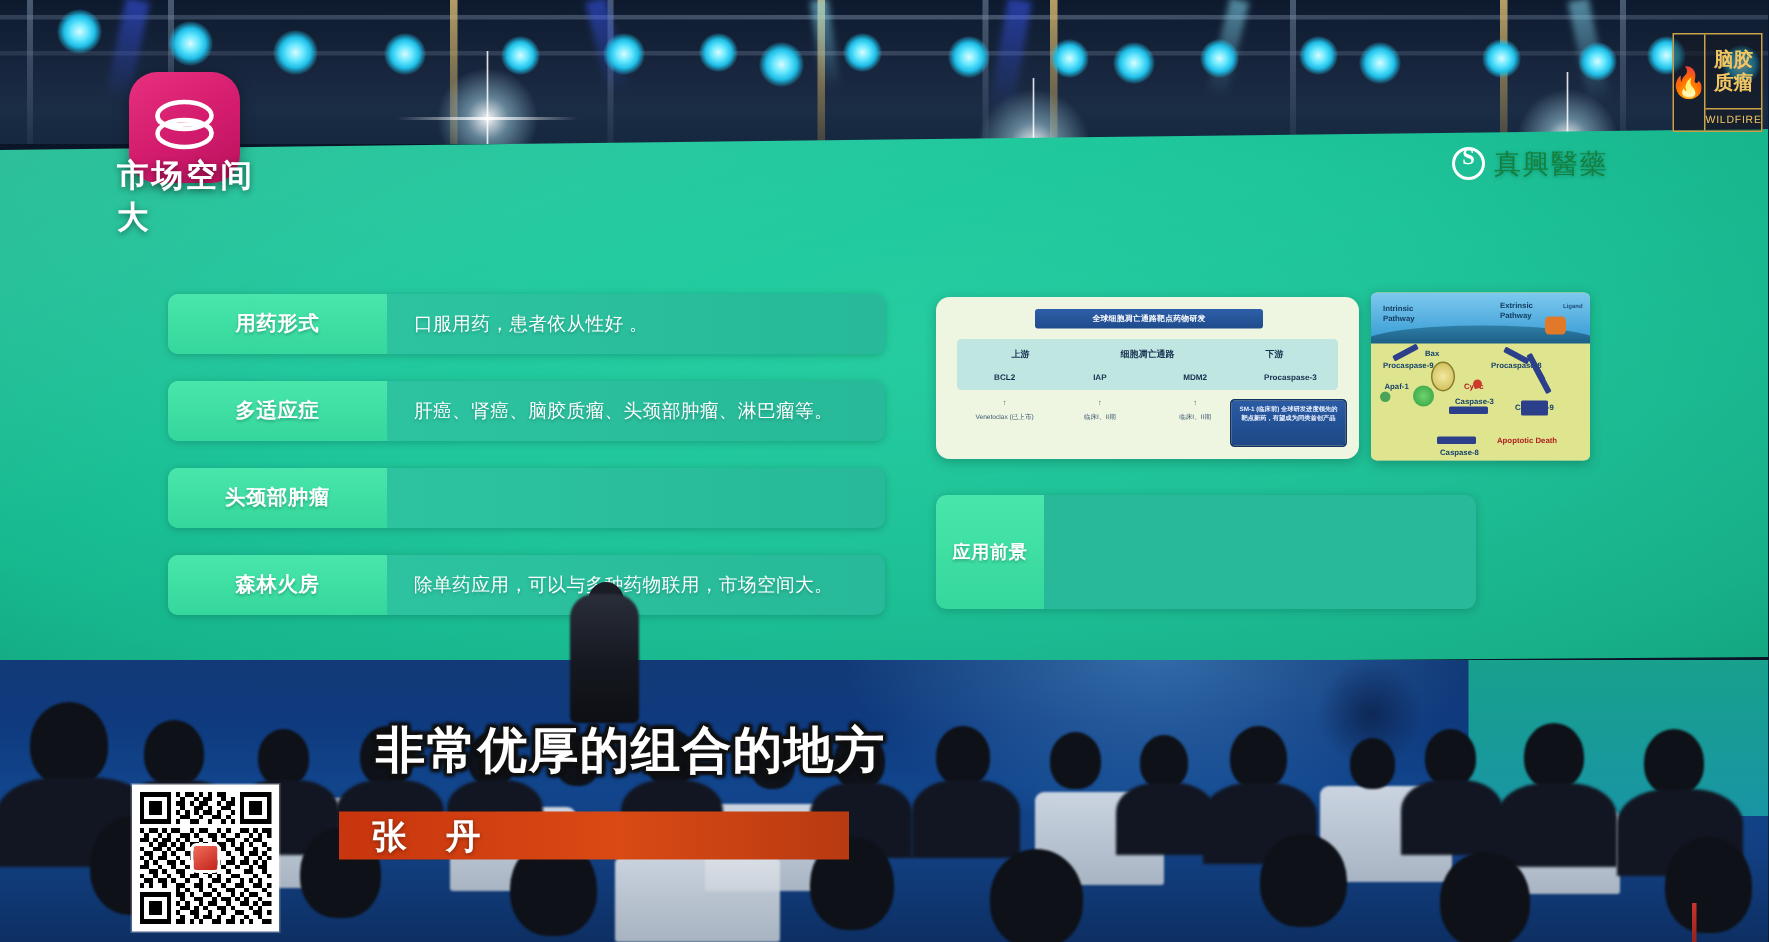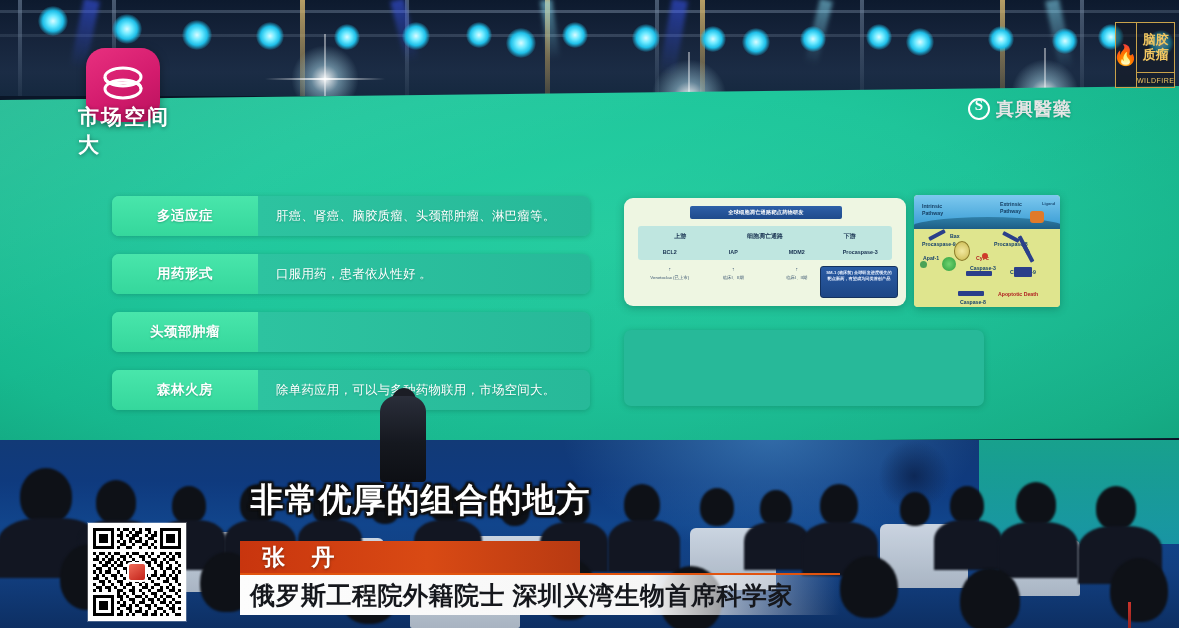--- a/index.html
+++ b/index.html
@@ -122,21 +122,21 @@
   .brand-circle {
     width: 22px; height: 22px; border-radius: 50%;
     border: 2px solid #ffffff; position: relative;
   }
   .brand-circle::after {
     content: "S"; position: absolute; left: 0; right: 0; top: -3px;
     text-align: center; color: #ffffff; font-size: 15px; font-weight: bold;
     font-family: "Liberation Serif", serif;
   }
   .brand-name {
-    color: #e5e5e5; font-size: 18px; font-weight: bold; letter-spacing: 1px;
+    color: #15803d; font-size: 18px; font-weight: normal; letter-spacing: 1px;
     text-shadow: 0 1px 3px rgba(0,70,55,.4);
   }
 
   
   .rows { position: absolute; left: 112px; top: 196px; width: 478px; }
   .frow {
     position: relative; height: 40px; margin-bottom: 18px;
     border-radius: 7px; overflow: hidden;
     background: linear-gradient(90deg,#3ee0a5 0%,#3ee0a5 145px,#2dc3a0 146px,#27b999 100%);
     box-shadow: 0 1px 5px rgba(0,60,45,.25);
@@ -324,21 +324,21 @@
   }
   .subtitle span {
     display: inline-block; margin-left: -338px;
     color: #ffffff; font-size: 33px; font-weight: bold; letter-spacing: 1px;
     text-shadow:
       -2px 0 2px #111, 2px 0 2px #111, 0 -2px 2px #111, 0 2px 2px #111,
       -2px -2px 2px #111, 2px 2px 2px #111, -2px 2px 2px #111, 2px -2px 2px #111;
   }
 
   
-  .lower-third { position: absolute; left: 240px; top: 541px; width: 600px; }
+  .lower-third { position: absolute; left: 226px; top: 541px; width: 600px; }
   .lt-name {
     width: 340px; height: 32px;
     background: linear-gradient(90deg,#c8350e 0%,#d94a14 55%,#b83a12 100%);
     display: flex; align-items: center;
     padding-left: 22px;
   }
   .lt-name span {
     color: #ffffff; font-size: 23px; font-weight: bold; letter-spacing: 10px;
     text-shadow: 0 1px 3px rgba(0,0,0,.4);
   }
@@ -426,26 +426,26 @@
   </div>
 
 
   <div class="brand">
     <div class="brand-circle"></div>
     <div class="brand-name">真興醫藥</div>
   </div>
 
   <div class="rows">
     <div class="frow wide">
+      <div class="tag">用药形式</div>
+      <div class="desc">口服用药，患者依从性好 。</div>
+    </div>
+    <div class="frow wide">
       <div class="tag">多适应症</div>
       <div class="desc">肝癌、肾癌、脑胶质瘤、头颈部肿瘤、淋巴瘤等。</div>
-    </div>
-    <div class="frow wide">
-      <div class="tag">用药形式</div>
-      <div class="desc">口服用药，患者依从性好 。</div>
     </div>
     <div class="frow wide">
       <div class="tag">头颈部肿瘤</div>
     </div>
     <div class="frow wide">
       <div class="tag">森林火房</div>
       <div class="desc">除单药应用，可以与多种药物联用，市场空间大。</div>
     </div>
   </div>
 
@@ -511,20 +511,21 @@
     <div class="pbar" style="left:14px; top:38px; width:18px; height:4px; transform:rotate(-28deg)"></div>
     <div class="pbar" style="left:88px; top:40px; width:18px; height:4px; transform:rotate(28deg)"></div>
     <div class="pbar" style="left:100px;top:48px; width:20px; height:4px; transform:rotate(62deg)"></div>
     <div class="pbar" style="left:104px;top:56px; width:20px; height:4px; transform:rotate(62deg)"></div>
     <div class="pbar" style="left:52px; top:76px; width:26px; height:5px"></div>
     <div class="pbar" style="left:44px; top:96px; width:26px; height:5px"></div>
     <div class="pbar" style="left:100px;top:72px; width:18px; height:10px"></div>
   </div>
 
   <div class="prospect">
+    <div class="tag">应用前景</div>
   </div>
 
   <div class="hall">
     <div class="hall-right-panel"></div>
     <div class="hall-screen-glow"></div>
     <div class="podium-shadow"></div>
 
     <div class="chairback" style="left:150px; top:92px; width:90px; height:60px"></div>
     <div class="chairback" style="left:300px; top:98px; width:84px; height:56px"></div>
     <div class="chairback" style="left:470px; top:96px; width:88px; height:58px"></div>
@@ -627,18 +628,15 @@
   </div>
 
   <div class="subtitle">
     <span>非常优厚的组合的地方</span>
   </div>
 
   <div class="lower-third">
     <div class="lt-name">
       <span>张  丹</span>
     </div>
-    <div class="lt-title">
-      <span>俄罗斯工程院外籍院士 深圳兴湾生物首席科学家</span>
-    </div>
   </div>
 
 </div>
 
 </body></html>

